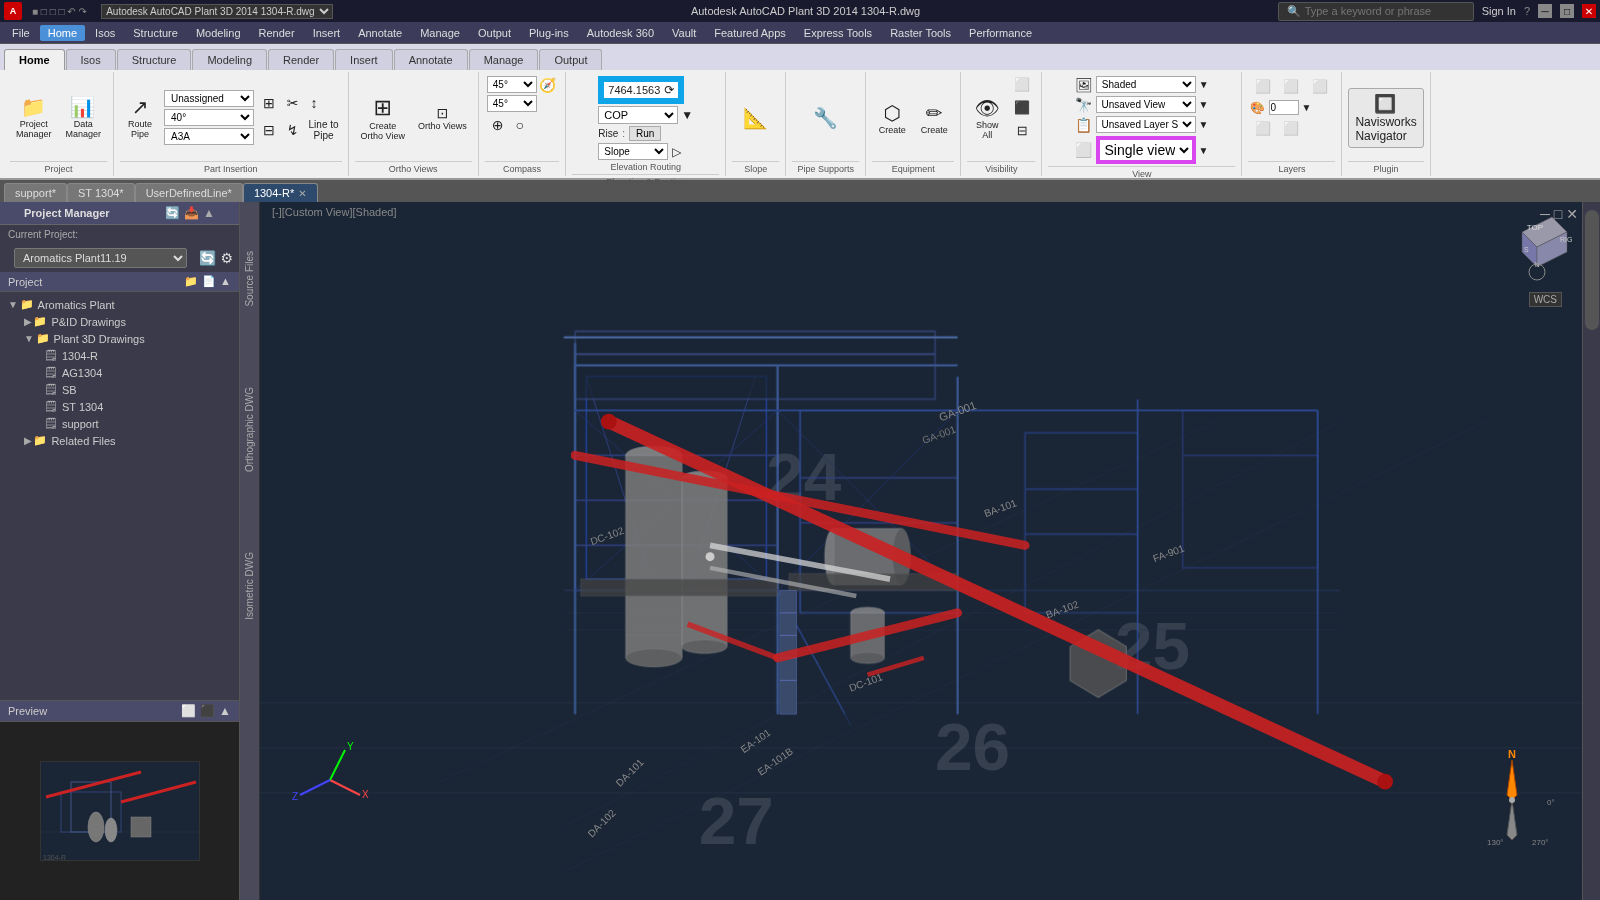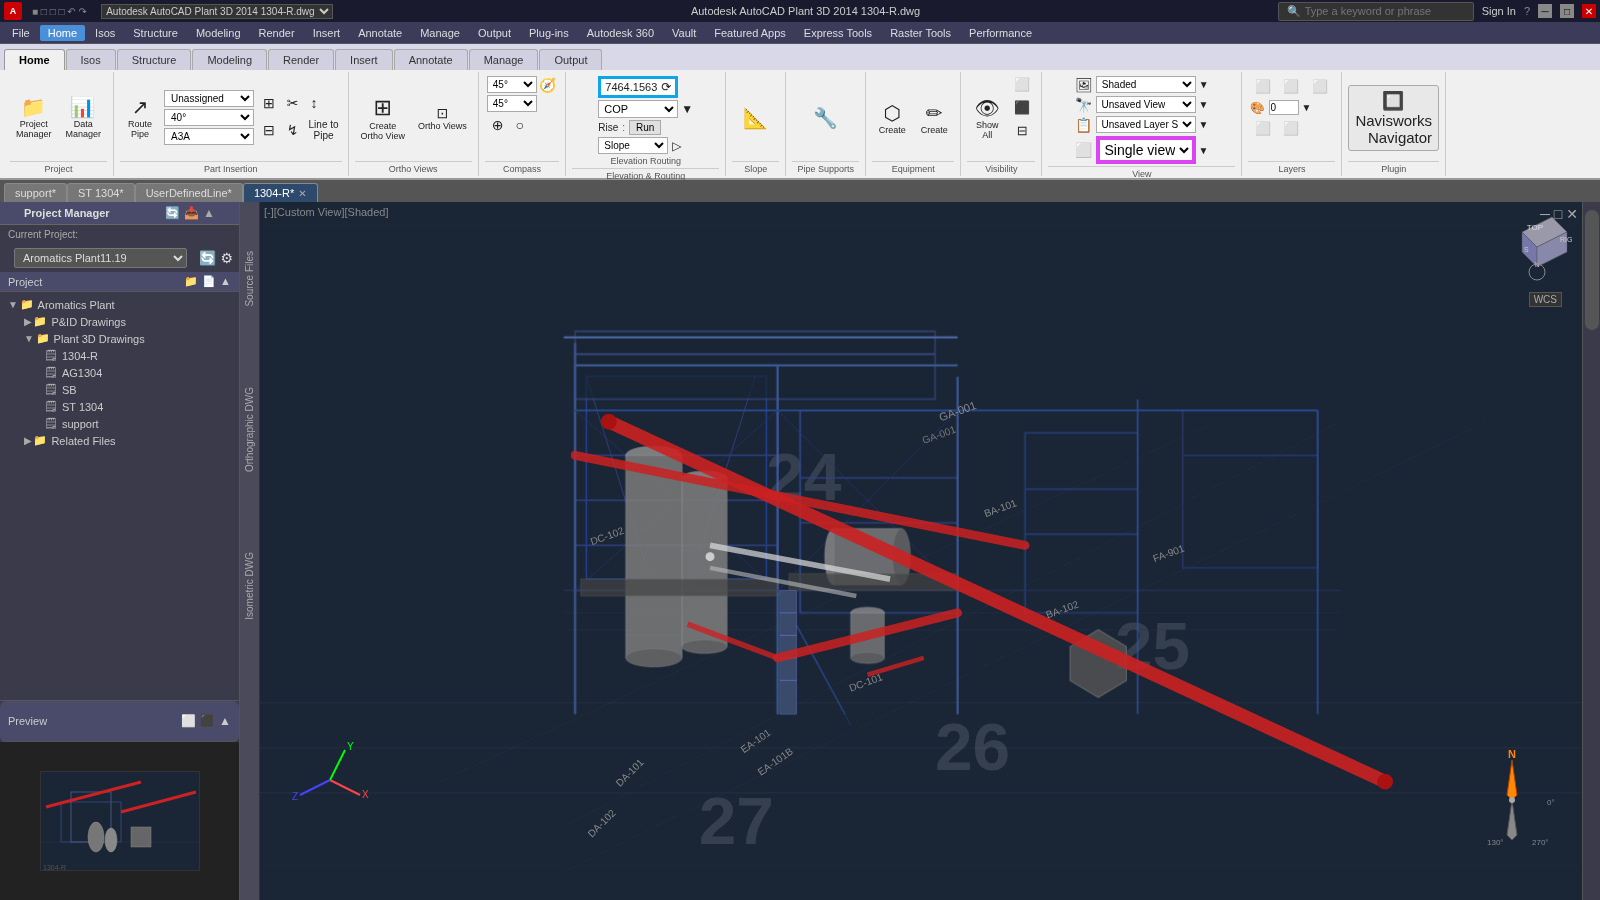--- a/index.html
+++ b/index.html
@@ -223,28 +223,27 @@
     .tree-toggle { cursor: pointer; margin-right: 2px; font-size: 10px; color: #aaa; }
 
     #preview-panel {
       height: 200px;
       border-top: 1px solid #555;
       display: flex;
       flex-direction: column;
     }
     .preview-header {
       background: #4a4a6a;
-      padding: 13px 8px;
+      padding: 3px 8px;
       font-size: 11px;
       color: #ccc;
       display: flex;
       align-items: center;
       justify-content: space-between;
       border-bottom: 1px solid #555;
-      border-radius: 6px;
     }
     .preview-content {
       flex: 1;
       background: #222;
       display: flex;
       align-items: center;
       justify-content: center;
       overflow: hidden;
     }
 
@@ -274,21 +273,21 @@
     
     #viewport {
       flex: 1;
       background: #1a2535;
       position: relative;
       overflow: hidden;
     }
     .viewport-label {
       position: absolute;
       top: 4px;
-      left: 4px;
+      left: 12px;
       color: #888;
       font-size: 11px;
       z-index: 2;
     }
     .viewport-corner-cube {
       position: absolute;
       top: 10px;
       right: 10px;
       width: 70px;
       height: 70px;
@@ -494,21 +493,21 @@
           <div class="ribbon-btn small" style="font-size:14px;">⊕</div>
           <div class="ribbon-btn small" style="font-size:14px;">○</div>
         </div>
       </div>
       <div class="ribbon-group-label">Compass</div>
     </div>
 
     <div class="ribbon-group" style="min-width:160px;">
       <div style="display:flex;flex-direction:column;gap:2px;padding:2px;flex:1;">
         <div style="display:flex;align-items:center;gap:3px;">
-          <div style="display:flex;align-items:center;border:3px solid #0ea5e9;background:#fff;padding:1px 4px;font-size:11px;">
+          <div style="display:flex;align-items:center;border:6px solid #0ea5e9;background:#fff;padding:1px 4px;font-size:11px;">
             <span>7464.1563</span>
             <span style="margin-left:4px;cursor:pointer;font-size:12px;">⟳</span>
           </div>
         </div>
         <div style="display:flex;align-items:center;gap:3px;">
           <select style="border:1px solid #aaa;background:#fff;font-size:11px;padding:1px;width:80px;">
             <option>COP</option>
           </select>
           <span style="font-size:12px;cursor:pointer;">▼</span>
         </div>
@@ -622,21 +621,21 @@
           <div class="ribbon-btn small" style="font-size:13px;">⬜</div>
         </div>
       </div>
       <div class="ribbon-group-label">Layers</div>
     </div>
 
     <div class="ribbon-group" style="min-width:80px;">
       <div style="flex:1;display:flex;align-items:center;justify-content:center;">
         <div class="navisworks-btn">
           <div style="font-size:18px;">🔲</div>
-          <div style="font-size:15px;text-align:right;">Navisworks<br>Navigator</div>
+          <div style="font-size:12px;text-align:left;">Navisworks<br>Navigator</div>
         </div>
       </div>
       <div class="ribbon-group-label">Plugin</div>
     </div>
   </div>
 </div>
 
 <div id="doc-tabs">
 <div class="doc-tab">support*</div>
     <div class="doc-tab">ST 1304*</div>

